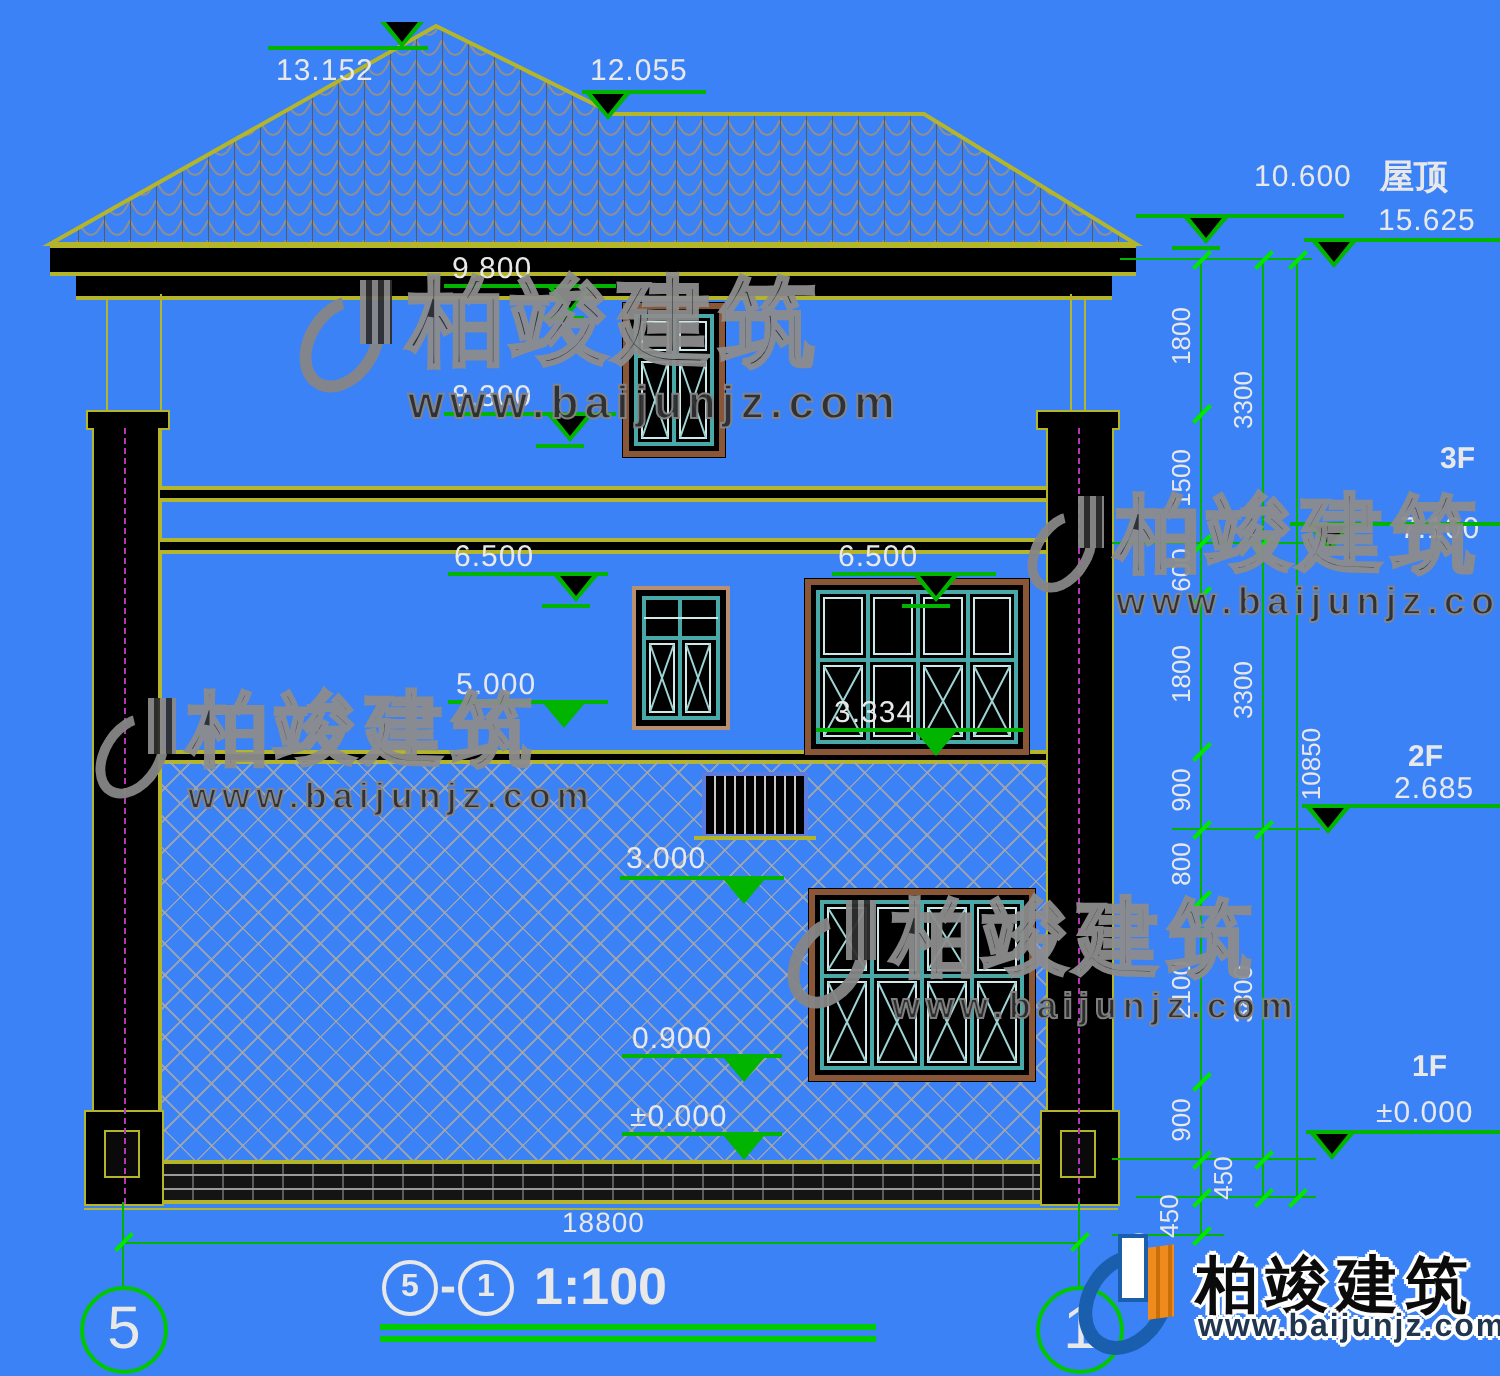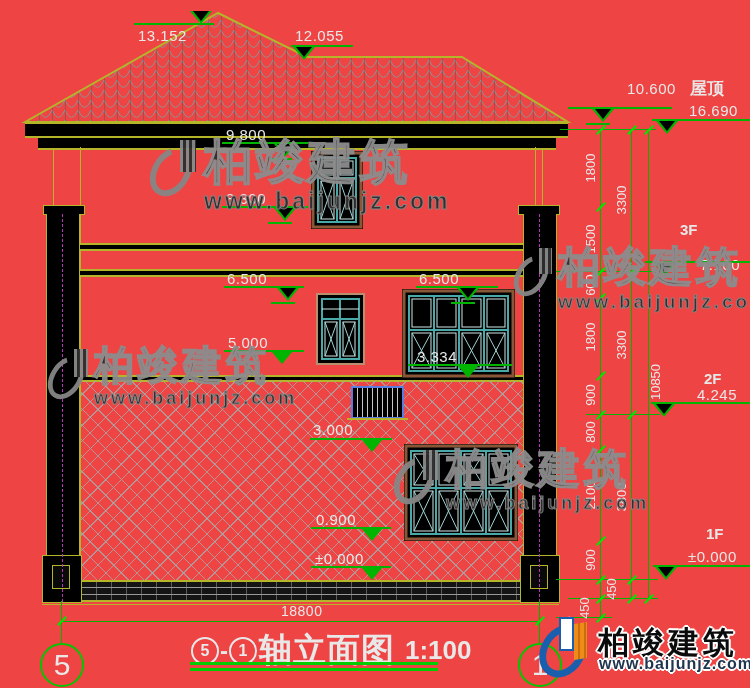--- a/index.html
+++ b/index.html
@@ -1,16 +1,16 @@
 <!DOCTYPE html>
 <html lang="zh"><head>
 <meta charset="utf-8">
 <style>
   html,body{margin:0;padding:0;background:#000;}
-  #stage{position:relative;width:750px;height:688px;background:#ef4444;overflow:hidden;
+  #stage{position:relative;width:750px;height:688px;background:#3b82f6;overflow:hidden;
          font-family:"Liberation Sans","DejaVu Sans",sans-serif;}
   
   .yline{position:absolute;background:#b5b52a;}
   .gline{position:absolute;background:#00b400;}
   .band{position:absolute;background:#000;border-top:2px solid #b5b52a;border-bottom:2px solid #b5b52a;}
   .mline{position:absolute;width:0;border-left:1px dashed #b736b7;}
   
   .lvl{position:absolute;color:#e8e8e8;font-size:15px;letter-spacing:.5px;white-space:nowrap;}
   .flab{position:absolute;color:#e8e8e8;font-size:15px;font-weight:bold;white-space:nowrap;}
   
@@ -227,31 +227,31 @@
   <div class="lvl" style="left:315px;top:550px;">±0.000</div>
   <div class="gline" style="left:311px;top:566px;width:80px;height:2px;"></div>
   <div class="trif" style="left:362px;top:568px;"></div>
 
   <div class="flab" style="left:690px;top:77px;font-size:17px;">屋顶</div>
   <div class="lvl" style="left:627px;top:80px;">10.600</div>
   <div class="gline" style="left:568px;top:107px;width:104px;height:2px;"></div>
   <div class="tri" style="left:592px;top:109px;"></div>
   <div class="ubar" style="left:586px;top:123px;"></div>
 
-  <div class="lvl" style="left:689px;top:102px;">16.690</div>
+  <div class="lvl" style="left:689px;top:102px;">15.625</div>
   <div class="gline" style="left:652px;top:119px;width:98px;height:2px;"></div>
   <div class="tri" style="left:656px;top:121px;"></div>
 
-  <div class="flab" style="left:680px;top:221px;">3F</div>
+  <div class="flab" style="left:720px;top:221px;">3F</div>
   <div class="lvl" style="left:700px;top:256px;">7.100</div>
   <div class="gline" style="left:645px;top:261px;width:105px;height:2px;"></div>
   <div class="tri" style="left:654px;top:263px;"></div>
 
   <div class="flab" style="left:704px;top:370px;">2F</div>
-  <div class="lvl" style="left:697px;top:386px;">4.245</div>
+  <div class="lvl" style="left:697px;top:386px;">2.685</div>
   <div class="gline" style="left:651px;top:402px;width:99px;height:2px;"></div>
   <div class="tri" style="left:653px;top:404px;"></div>
 
   <div class="flab" style="left:706px;top:525px;">1F</div>
   <div class="lvl" style="left:688px;top:548px;">±0.000</div>
   <div class="gline" style="left:653px;top:565px;width:97px;height:2px;"></div>
   <div class="tri" style="left:655px;top:567px;"></div>
 
   <div class="gline" style="left:600px;top:130px;width:1px;height:488px;"></div>
   <div class="gline" style="left:631px;top:130px;width:1px;height:469px;"></div>
@@ -314,21 +314,20 @@
       <span>5</span>
     </div>
   <div class="bubble" style="left:518px;top:643px;">
       <span>1</span>
     </div>
 
   <div class="ttl" style="left:191px;top:628px;">
     <span class="tcirc">5</span>
     <span style="font-size:24px;font-weight:bold;margin:0 1px;">-</span>
     <span class="tcirc">1</span>
-    <span style="font-size:33px;font-weight:bold;letter-spacing:1px;margin-left:2px;">轴立面图</span>
     <span style="font-size:26px;font-weight:bold;margin-left:10px;">1:100</span>
   </div>
   <div style="position:absolute;left:190px;top:662px;width:248px;height:3px;background:#00cc00;z-index:3;"></div>
   <div style="position:absolute;left:190px;top:668px;width:248px;height:3px;background:#00cc00;z-index:3;"></div>
 
   <div class="wm" style="left:152px;top:138px;">
     <span class="wm-mark" style="left:0;top:2px;width:44px;height:58px;">
         <span class="cres"></span>
         <span class="bld"></span>
       </span>

